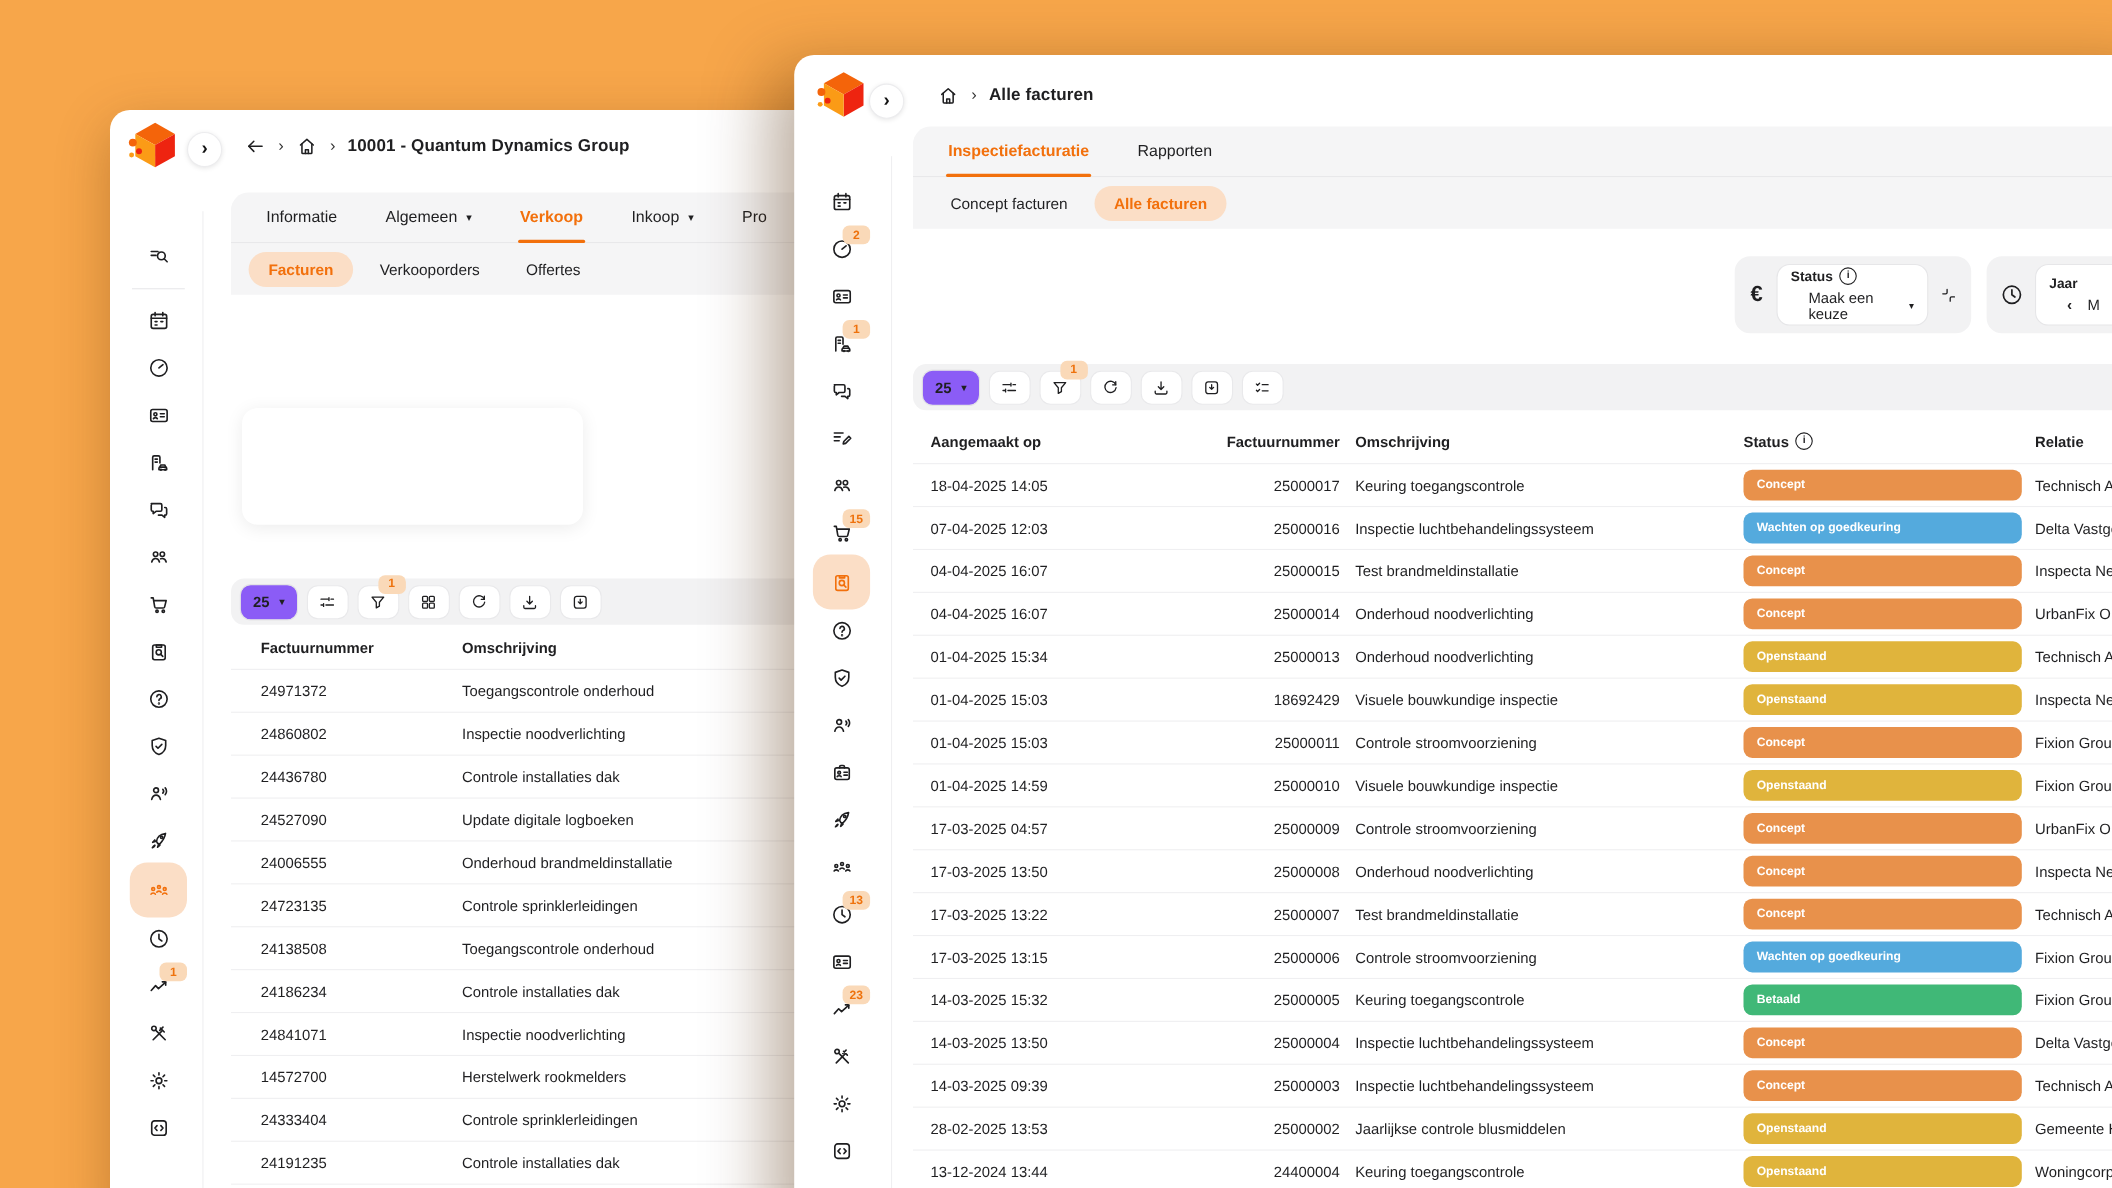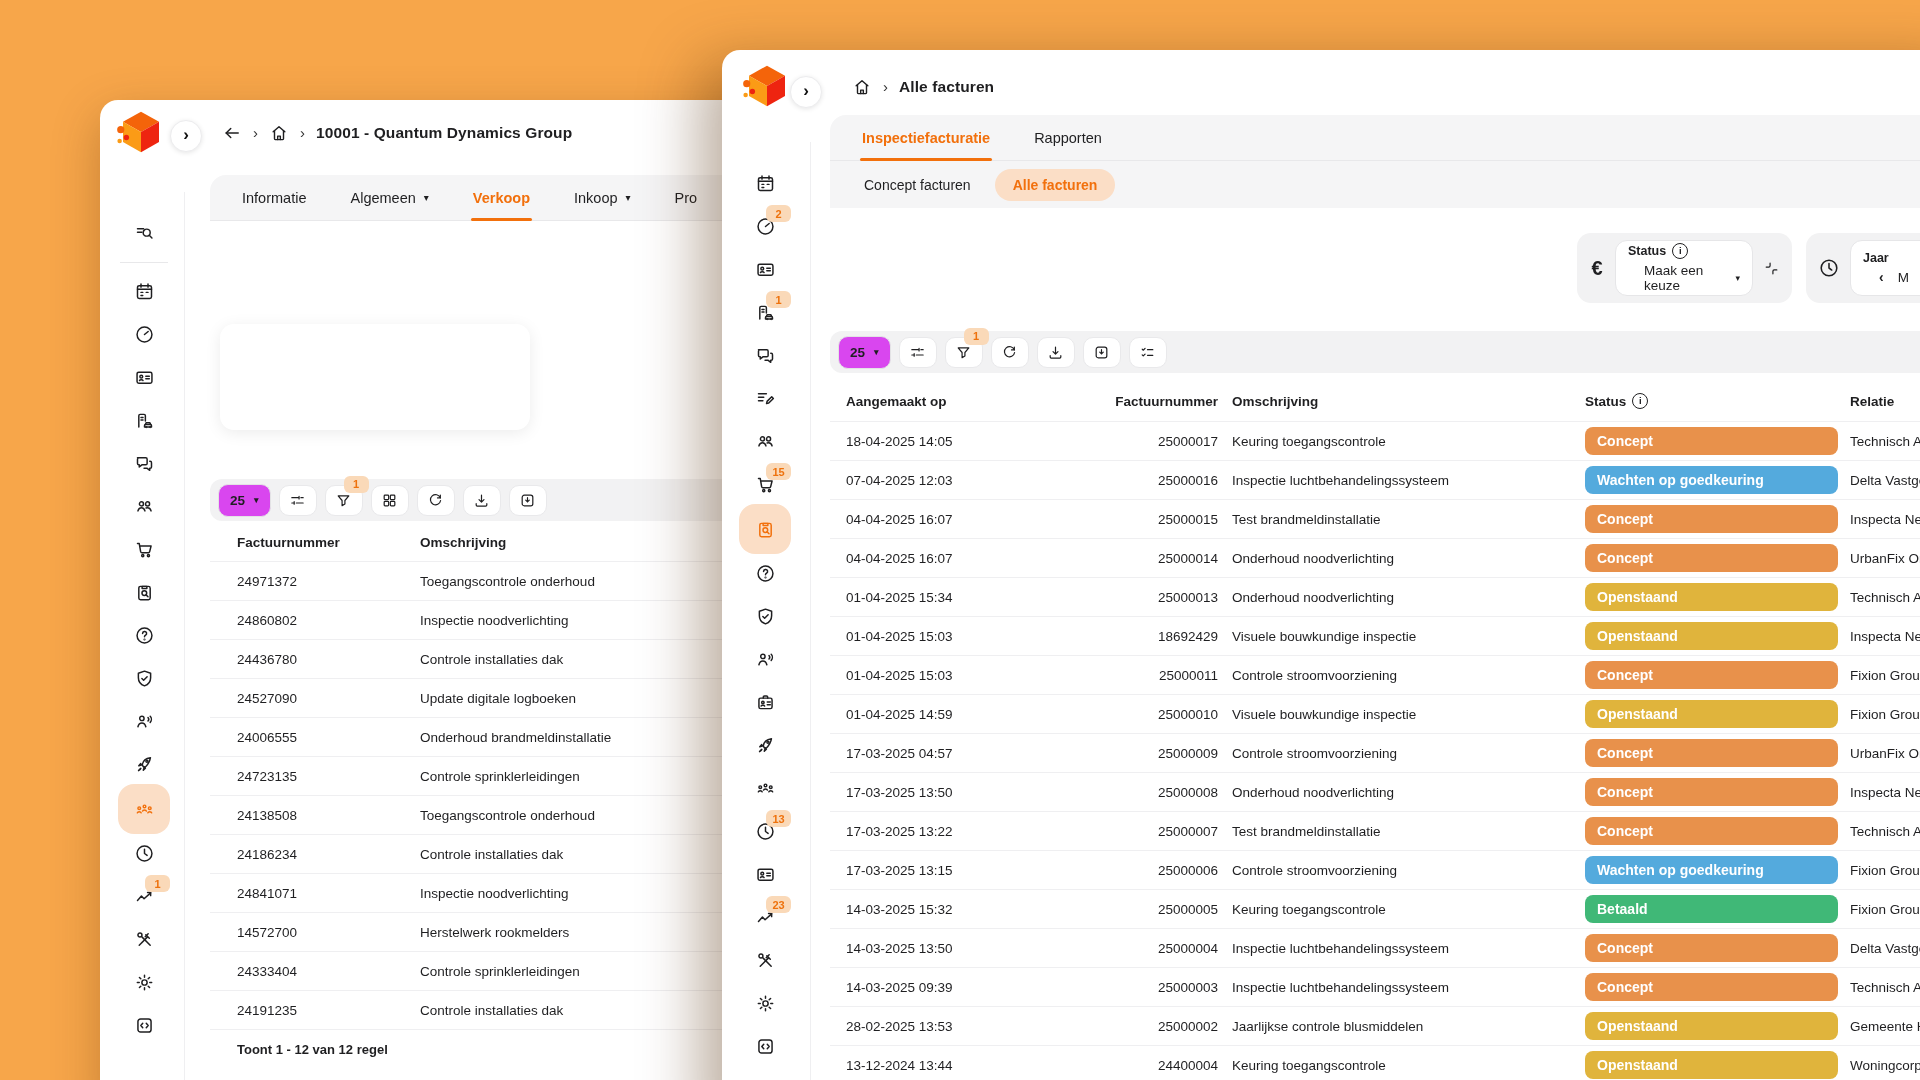--- a/index.html
+++ b/index.html
@@ -66,21 +66,21 @@
   .card{width:374px;height:106px;background:#fff;border-radius:14px;box-shadow:0 3px 16px rgba(0,0,0,.08);
     display:flex;flex-direction:column;align-items:center;justify-content:center;gap:10px;}
   .card-title{font-weight:700;font-size:17px;}
   .card-value{font-size:30px;letter-spacing:.3px;}
   .card-partial{width:310px;}
 
   
   .toolbar{display:flex;align-items:center;gap:8px;background:#F2F2F3;border-radius:12px;height:42px;padding:0 8px;box-sizing:border-box;}
   .win-back .toolbar{width:920px;margin-top:49px;}
   .win-front .toolbar{width:100%;margin-top:28px;}
-  .pagesize{background:#d946ef;border:1px solid #E3E3E5;border-radius:10px;height:31px;padding:0 11px;display:flex;align-items:center;gap:9px;
+  .pagesize{background:#8b5cf6;border:1px solid #E3E3E5;border-radius:10px;height:31px;padding:0 11px;display:flex;align-items:center;gap:9px;
     font-size:13.5px;font-weight:700;cursor:pointer;}
   .ps-caret{font-size:9px;}
   .repeat-host{display:contents;}
   .tbtn{position:relative;width:38px;height:31px;background:#fff;border:1px solid #E9E9EB;border-radius:10px;
     display:flex;align-items:center;justify-content:center;cursor:pointer;color:#1F1F21;padding:0;}
   .tbtn .ic{width:17px;height:17px;}
   .tb-badge{position:absolute;top:-10px;right:-7px;min-width:17px;height:17px;padding:0 4px;border-radius:6px;
     background:#FAD9B8;color:#EE720D;font-size:11px;font-weight:700;display:flex;align-items:center;justify-content:center;}
 
   
@@ -109,21 +109,21 @@
 
   .ftable{margin-top:8px;}
   .ft-head,.ft-row{display:grid;grid-template-columns:230px 142px 367px 253px 1fr;padding-left:16px;align-items:center;font-size:13.5px;}
   .ft-head{height:40px;font-weight:700;}
   .ft-row{height:38px;border-top:1px solid #EFEFF1;cursor:pointer;}
   .ft-num{text-align:right;}
   .ft-desc{padding-left:14px;}
   .ft-rel{padding-left:12px;white-space:nowrap;overflow:hidden;}
   .ft-status-h{display:flex;align-items:center;gap:6px;}
   .badge-status{display:flex;align-items:center;height:28px;border-radius:8px;padding:0 12px;width:100%;box-sizing:border-box;
-    color:#fff;font-weight:700;font-size:14px;white-space:nowrap;overflow:hidden;}
+    color:#fff;font-weight:700;font-size:11px;white-space:nowrap;overflow:hidden;}
 
   
   .ic{fill:none;stroke:currentColor;stroke-width:1.7;stroke-linecap:round;stroke-linejoin:round;}
   .hidden-defs{position:absolute;width:0;height:0;overflow:hidden;}
 </style>
 </head>
 <body>
 
 <svg class="hidden-defs" xmlns="http://www.w3.org/2000/svg">
   <symbol id="i-logo" viewBox="0 0 48 48">
@@ -472,20 +472,28 @@
             <span>Inkoop</span>
             <span class="caret">▾</span>
           </div>
 
           <div class="tab">
             <span>Pro</span>
 
           </div>
         </div>
       <div class="tab-divider"></div>
+      <div class="subtabs">
+
+          <div class="subtab active"><span>Facturen</span></div>
+
+          <div class="subtab"><span>Verkooporders</span></div>
+
+          <div class="subtab"><span>Offertes</span></div>
+        </div>
     </div>
 
     <div class="cards">
       <div class="card card-partial"></div>
     </div>
 
     <div class="toolbar">
       <div class="pagesize">
         <span>25</span>
         <span class="ps-caret">▾</span>

